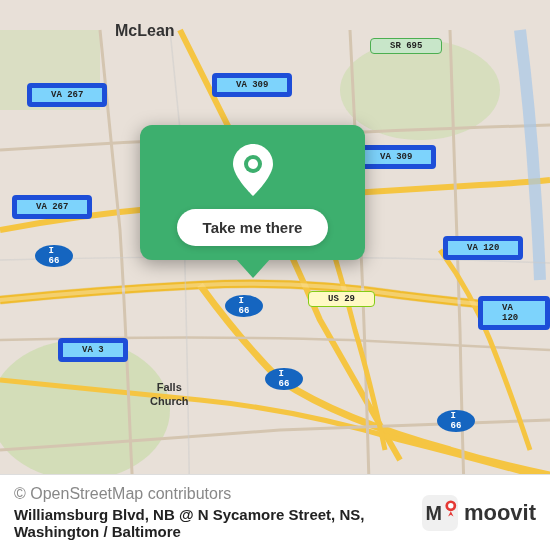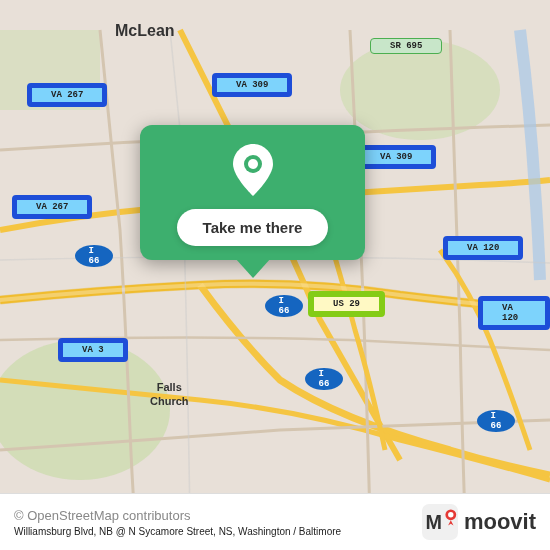--- a/index.html
+++ b/index.html
@@ -93,29 +93,29 @@
       z-index: 10;
       border-top: 1px solid #ddd;
     }
 
     #bottom-left {
       display: flex;
       flex-direction: column;
     }
 
     #attribution {
-      font-size: 13px;
+      font-size: 16px;
       color: #888;
       margin-bottom: 3px;
     }
 
     #location-text {
-      font-size: 10px;
+      font-size: 15px;
       color: #222;
-      font-weight: 400;
+      font-weight: 700;
     }
 
     #moovit-logo {
       display: flex;
       align-items: center;
       gap: 6px;
     }
 
     #moovit-icon {
       width: 36px;
@@ -134,22 +134,22 @@
       border-radius: 4px;
       padding: 2px 19px;
       font-size: 9px;
       font-weight: 700;
       color: #222;
       z-index: 5;
       font-family: Liberation Mono, monospace;
     }
     .badge-va { background: #7dd3fc; border: 5px solid #1d4ed8; }
     .badge-sr { background: #c8e6c9; border: 1px solid #4caf50; }
-    .badge-i  { background: #1565c0; color: white; border-radius: 50%; width: 22px; height: 22px; display: flex; align-items: center; justify-content: center; font-size: 9px; margin-left: 40px; }
-    .badge-us { background: #fff9c4; border: 6px solid #84cc16; }
+    .badge-i  { background: #1565c0; color: white; border-radius: 50%; width: 22px; height: 22px; display: flex; align-items: center; justify-content: center; font-size: 9px; }
+    .badge-us { background: #fff9c4; border: 1px solid #84cc16; }
   </style>
 </head>
 <body>
 
 <div id="map-container">
 
   <div id="map-bg"></div>
 
   <svg id="map-svg" viewBox="0 0 550 490">
 

